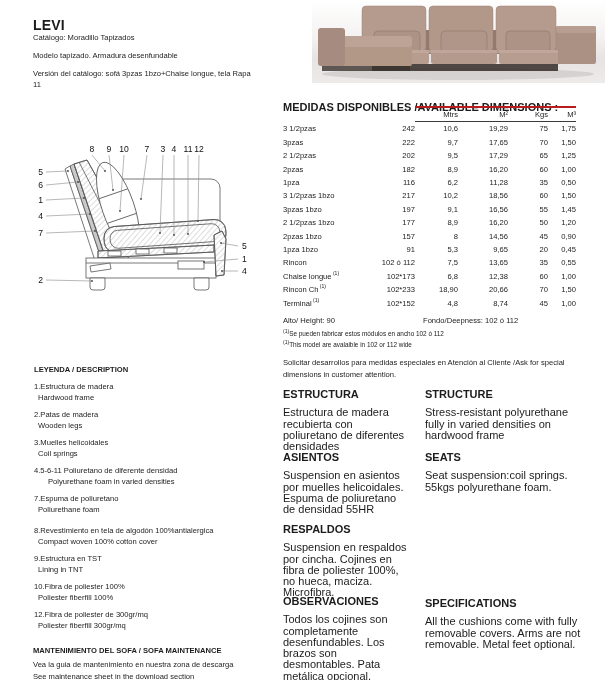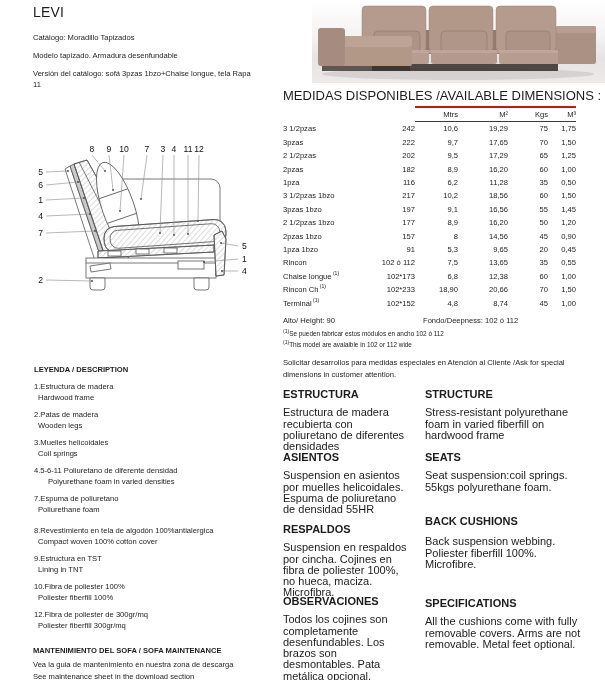--- a/index.html
+++ b/index.html
@@ -4,30 +4,30 @@
 <style>
   * { margin:0; padding:0; box-sizing:border-box; }
   html,body { background:#fff; }
   body { font-family:"Liberation Sans","DejaVu Sans",sans-serif; color:#1c1c1c; }
   #page { position:relative; width:605px; height:680px; background:#fff; overflow:hidden; }
 
   .abs { position:absolute; }
   .pre { white-space:pre-line;margin-top:7px; }
 
   
-  #title { left:33px; top:4px; font-size:14px; font-weight:normal; letter-spacing:.2px; }
+  #title { left:33px; top:17px; font-size:14px; font-weight:bold; letter-spacing:.2px; }
   #catalog { left:33px; top:25px; width:262px; font-size:7.6px; line-height:11px; }
   #catalog div { margin-bottom:3.5px; }
 
   
   #photo { left:312px; top:0; width:293px; height:83px;
            background:linear-gradient(#ffffff 0%,#f4f2f1 45%,#e6e3e2 70%,#edebea 100%); }
 
   
-  #dims-heading { left:283px; top:88px; font-size:13px; font-weight:normal; }
+  #dims-heading { left:283px; top:101px; font-size:11px; font-weight:bold; }
   #dims-table { left:283px; top:106px; border-collapse:collapse; table-layout:fixed; }
   #dims-table th, #dims-table td { font-size:7.6px; font-weight:normal; padding:0;
       height:13.4px; line-height:13.4px; text-align:right; white-space:nowrap; }
   #dims-table th.hcol { border-top:2px solid #b91c1c; border-bottom:1px solid #3a3a3a;text-align:right; }
   #dims-table .lab { text-align:left; }
   #dims-table col.c-lab{width:84px} #dims-table col.c-size{width:48px}
   #dims-table col.c-mtrs{width:43px} #dims-table col.c-m2{width:50px}
   #dims-table col.c-kgs{width:40px} #dims-table col.c-m3{width:28px}
   sup.fn { font-size:5px; vertical-align:super; line-height:0; }
 
@@ -259,21 +259,21 @@
   <div id="sp-estructura" class="abs spec">
     <div class="sp-title">ESTRUCTURA</div>
     <div class="pre">Estructura de madera
 recubierta con
 poliuretano de diferentes
 densidades</div>
   </div>
   <div id="sp-structure" class="abs spec">
     <div class="sp-title">STRUCTURE</div>
     <div class="pre">Stress-resistant polyurethane
-foam in varied fiberfill on
+fully in varied densities on
 hardwood frame</div>
   </div>
   <div id="sp-asientos" class="abs spec">
     <div class="sp-title">ASIENTOS</div>
     <div class="pre">Suspension en asientos
 por muelles helicoidales.
 Espuma de poliuretano
 de densidad 55HR</div>
   </div>
   <div id="sp-seats" class="abs spec">
@@ -281,26 +281,20 @@
     <div class="pre">Seat suspension:coil springs.
 55kgs polyurethane foam.</div>
   </div>
   <div id="sp-respaldos" class="abs spec">
     <div class="sp-title">RESPALDOS</div>
     <div class="pre">Suspension en respaldos
 por cincha. Cojines en
 fibra de poliester 100%,
 no hueca, maciza.
 Microfibra.</div>
-  </div>
-  <div id="sp-backcush" class="abs spec">
-    <div class="sp-title">BACK CUSHIONS</div>
-    <div class="pre">Back suspension webbing.
-Poliester fiberfill 100%.
-Microfibre.</div>
   </div>
   <div id="sp-observ" class="abs spec">
     <div class="sp-title">OBSERVACIONES</div>
     <div class="pre">Todos los cojines son
 completamente
 desenfundables. Los
 brazos son
 desmontables. Pata
 metálica opcional.</div>
   </div>

